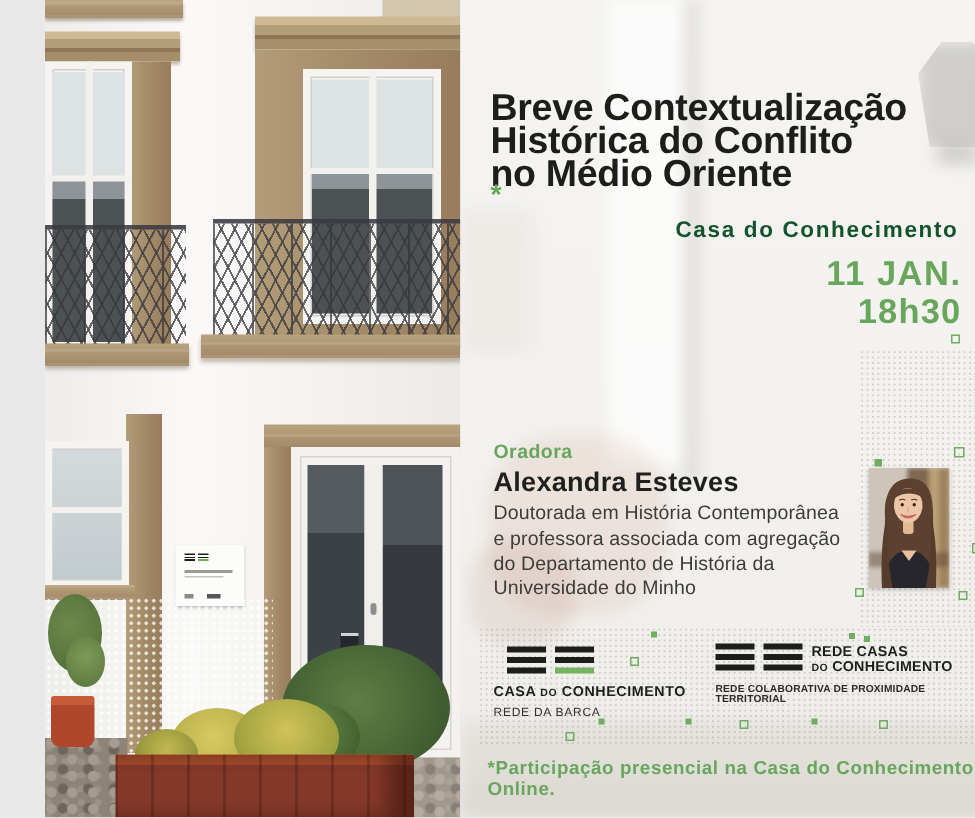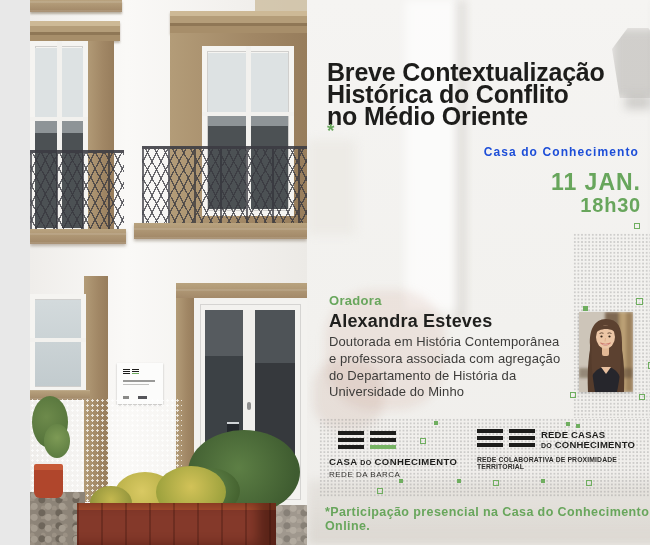--- a/index.html
+++ b/index.html
@@ -44,23 +44,23 @@
     background-size:3.6px 3.6px;}
   .sq{position:absolute;}
   .sq.f{background:#6fae5f;}
   .sq.o{border:1px solid #6fae5f;}
 
   
   .title{left:297px;top:62px;margin:0;font-size:25px;line-height:21.8px;font-weight:bold;
     color:#1d1d1b;letter-spacing:-.2px;}
   .title span{display:block;}
   .star{color:#68a65c;font-size:19px;position:relative;top:-7px;display:inline;}
-  .venue{right:27px;top:145px;font-size:12px;font-weight:bold;color:#1d4ed8;letter-spacing:1.1px;text-align:right;}
+  .venue{right:27px;top:145px;font-size:15px;font-weight:bold;color:#14532d;letter-spacing:1.1px;text-align:right;}
   .date{right:25px;top:169px;font-size:23px;font-weight:bold;color:#68a65c;letter-spacing:1px;}
-  .time{right:25px;top:194px;font-size:20px;font-weight:bold;color:#68a65c;letter-spacing:.8px;}
+  .time{right:25px;top:194px;font-size:23px;font-weight:bold;color:#68a65c;letter-spacing:.8px;}
   .role{left:299px;top:293px;font-size:13px;font-weight:bold;color:#68a65c;letter-spacing:.3px;}
   .name{left:299px;top:311px;font-size:18px;font-weight:bold;color:#1f1f1d;letter-spacing:.2px;}
   .bio{left:299px;top:334px;font-size:13px;line-height:16.8px;color:#3d3c3a;letter-spacing:.1px;}
   .bio span{display:block;}
   .footnote{left:295px;top:505px;font-size:12.5px;font-weight:bold;color:#68a65c;letter-spacing:.4px;}
 
   
   .barmark{display:flex;gap:6px;}
   .barcol{display:flex;flex-direction:column;gap:2.6px;}
   .bar{width:26px;height:4.3px;background:#1d1d1b;}

